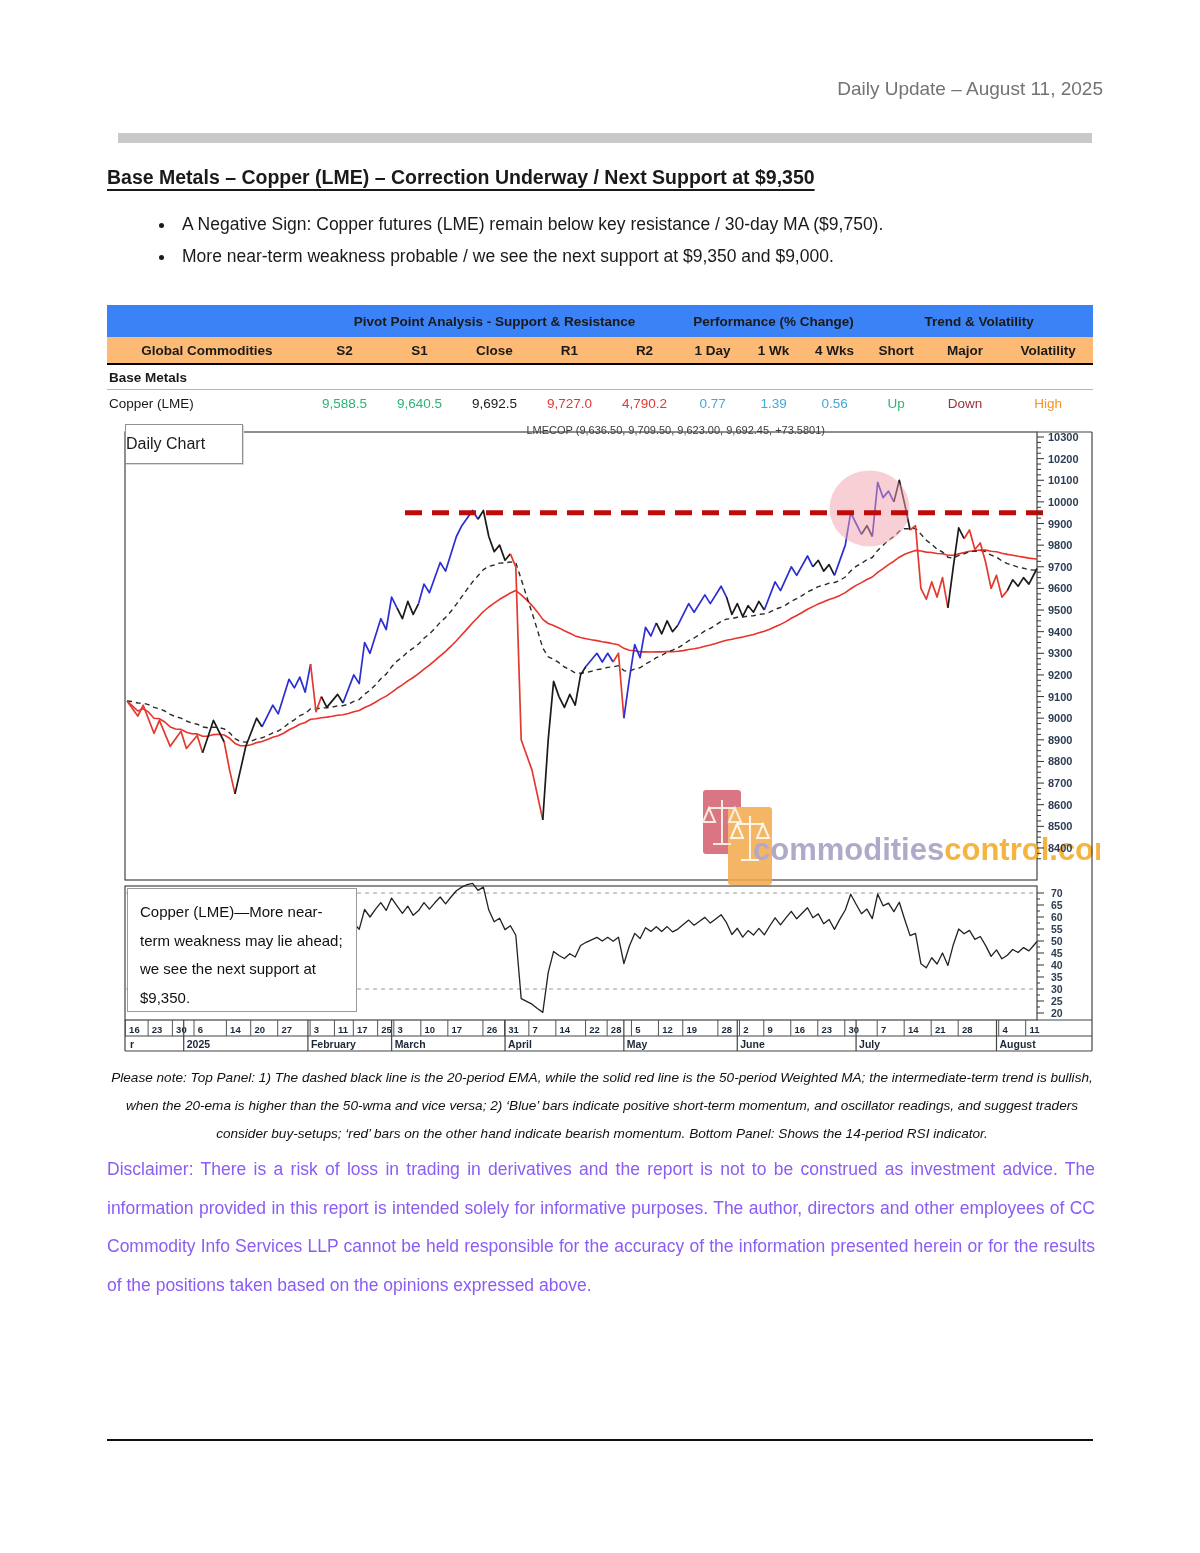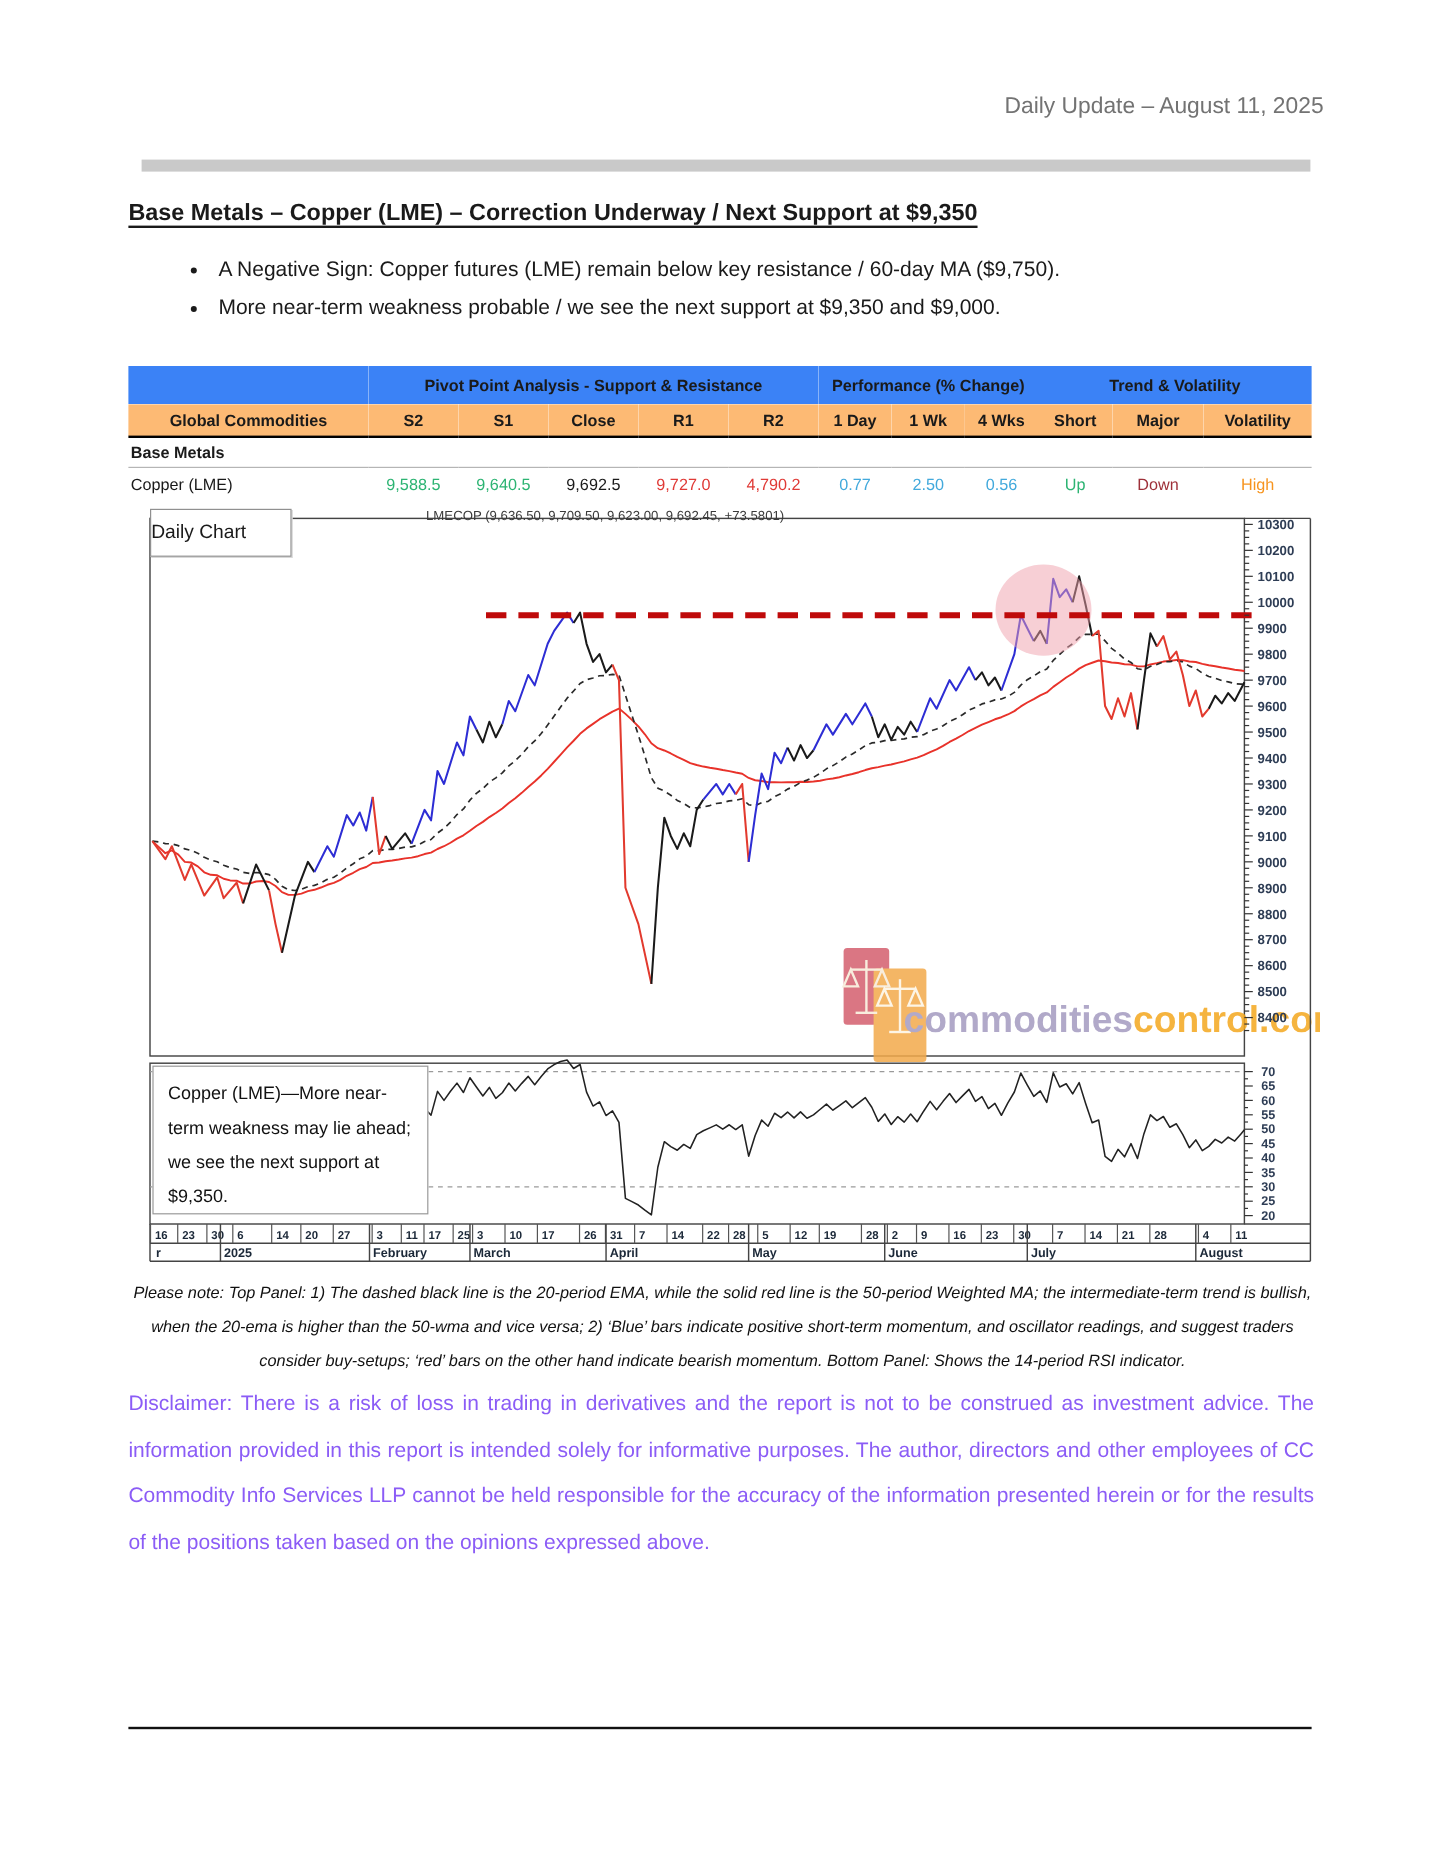--- a/index.html
+++ b/index.html
@@ -15,40 +15,40 @@
   #pivot-table td{padding:0 2px;overflow:hidden;white-space:nowrap;}
   .grow td{background:#3b82f6;font-weight:bold;height:32px;text-align:center;}
   .hrow td{background:#fdba74;font-weight:bold;height:26px;text-align:center;border-bottom:2px solid #000;}
   .srow td{height:24px;font-weight:bold;border-bottom:1px solid #b5b5b5;}
   .drow td{height:27px;text-align:center;}
   .drow td:first-child,.srow td:first-child{text-align:left;padding-left:5px;}
   .g{color:#2db473;} .r{color:#e03a36;} .b{color:#42a9dc;} .m{color:#9e3039;} .o{color:#f7941e;} .k{color:#1a1a1a;}
   #chart-wrap{left:105px;top:420px;width:995px;height:640px;}
   #chart-svg{position:absolute;left:0;top:0;}
   #daily-chart-box{position:absolute;left:20px;top:4px;width:116px;height:38px;background:#fff;border:1px solid #909090;box-shadow:1px 1px 0 #d8d8d8;font-size:16px;text-align:left;line-height:38px;z-index:3;}
-  #chart-title{position:absolute;left:250px;top:4px;width:470px;text-align:left;font-size:11px;color:#3a3a3a;z-index:2;}
+  #chart-title{position:absolute;left:250px;top:4px;width:470px;text-align:right;font-size:11px;color:#3a3a3a;z-index:2;}
   #annot-box{position:absolute;left:22px;top:468px;width:204px;height:104px;background:#fff;border:1px solid #9a9a9a;padding:9px 12px;font-size:15px;line-height:28.5px;color:#111;z-index:3;}
   #note{left:107px;top:1064px;width:990px;text-align:center;font-style:italic;font-size:13.6px;line-height:28px;color:#111;}
   #disclaimer{left:107px;top:1150px;width:988px;font-size:17.5px;line-height:38.5px;text-align:justify;color:#8b5cf6;}
   #bottom-rule{left:107px;top:1439px;width:986px;height:2px;background:#111;}
   .axlab{font:600 11px "Liberation Sans",sans-serif;fill:#2e3d55;}
   .rsilab{font:600 10.5px "Liberation Sans",sans-serif;fill:#2e3d55;}
   .daylab{font:600 9.5px "Liberation Sans",sans-serif;fill:#1b2838;}
   .monlab{font:600 10.5px "Liberation Sans",sans-serif;fill:#1b2838;}
 </style>
 </head>
 <body>
 
 <div class="abs" id="hdr">Daily Update – August 11, 2025</div>
 <div class="abs" id="graybar"></div>
 <div class="abs" id="sec-title">Base Metals – Copper (LME) – Correction Underway / Next Support at $9,350</div>
 
 <div class="abs" id="bullets">
   <ul>
-    <li>A Negative Sign: Copper futures (LME) remain below key resistance / 60-day MA ($9,750).</li>
+    <li>A Negative Sign: Copper futures (LME) remain below key resistance / 30-day MA ($9,750).</li>
     <li>More near-term weakness probable / we see the next support at $9,350 and $9,000.</li>
   </ul>
 </div>
 
 <table class="abs" id="pivot-table">
   <colgroup>
     <col style="width:200px">
       <col style="width:75px">
       <col style="width:75px">
       <col style="width:75px">
@@ -86,21 +86,21 @@
     <td colspan="12">Base Metals</td>
   </tr>
   <tr class="drow">
     <td class="k">Copper (LME)</td>
     <td class="g">9,588.5</td>
     <td class="g">9,640.5</td>
     <td class="k">9,692.5</td>
     <td class="r">9,727.0</td>
     <td class="r">4,790.2</td>
     <td class="b">0.77</td>
-    <td class="b">2.50</td>
+    <td class="b">1.39</td>
     <td class="b">0.56</td>
     <td class="g">Up</td>
     <td class="m">Down</td>
     <td class="o">High</td>
   </tr>
 </tbody>
   </table>
 
 <div class="abs" id="chart-wrap">
   <svg id="chart-svg" width="995" height="640" viewBox="0 0 995 640">

